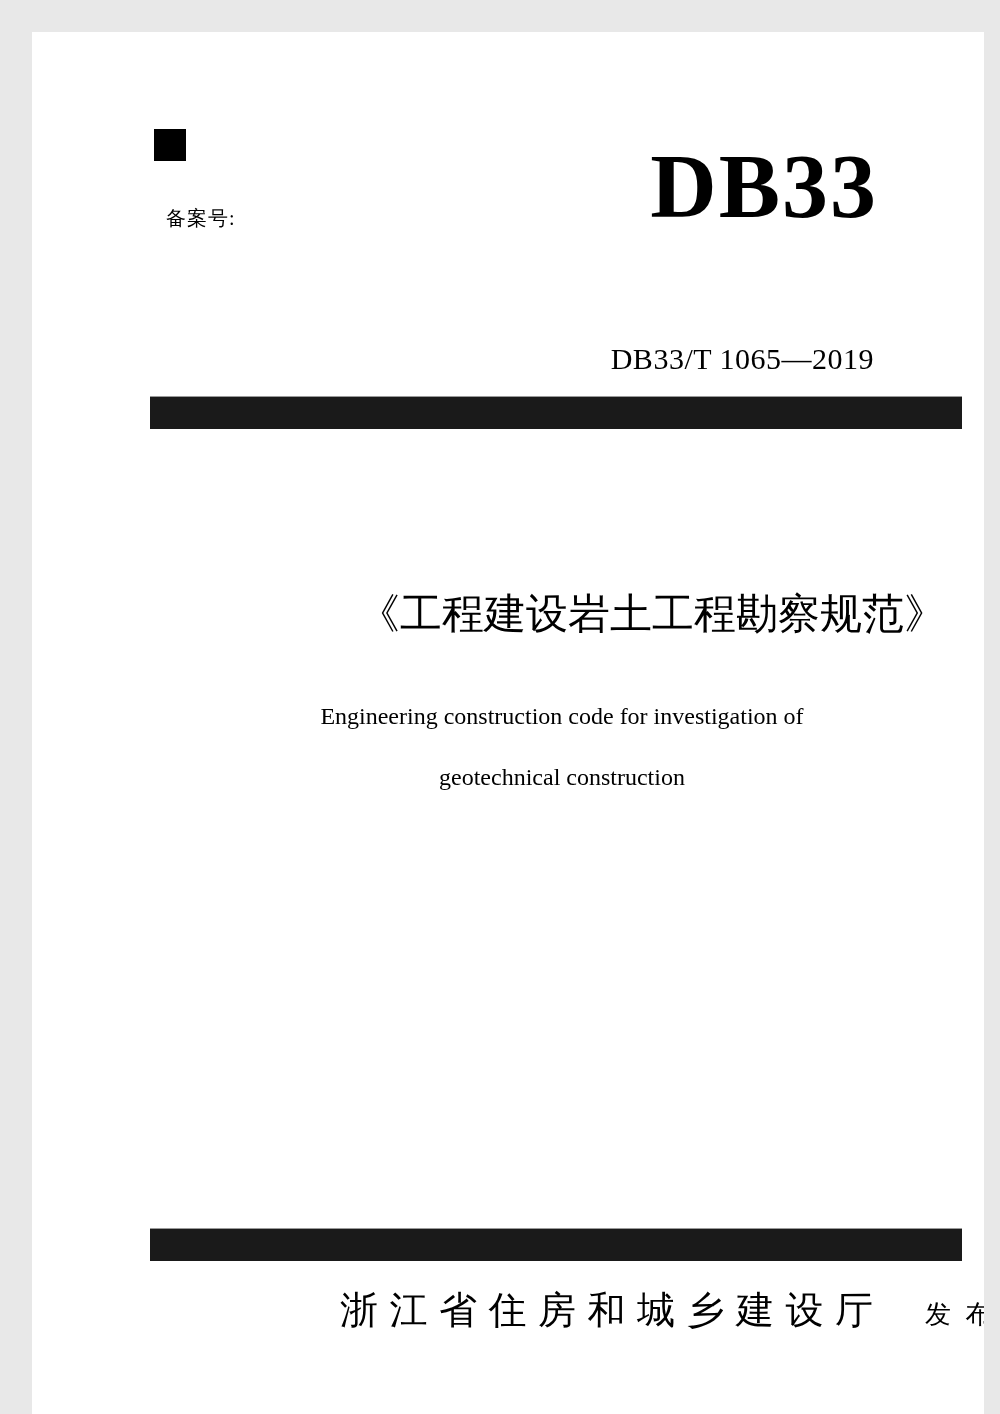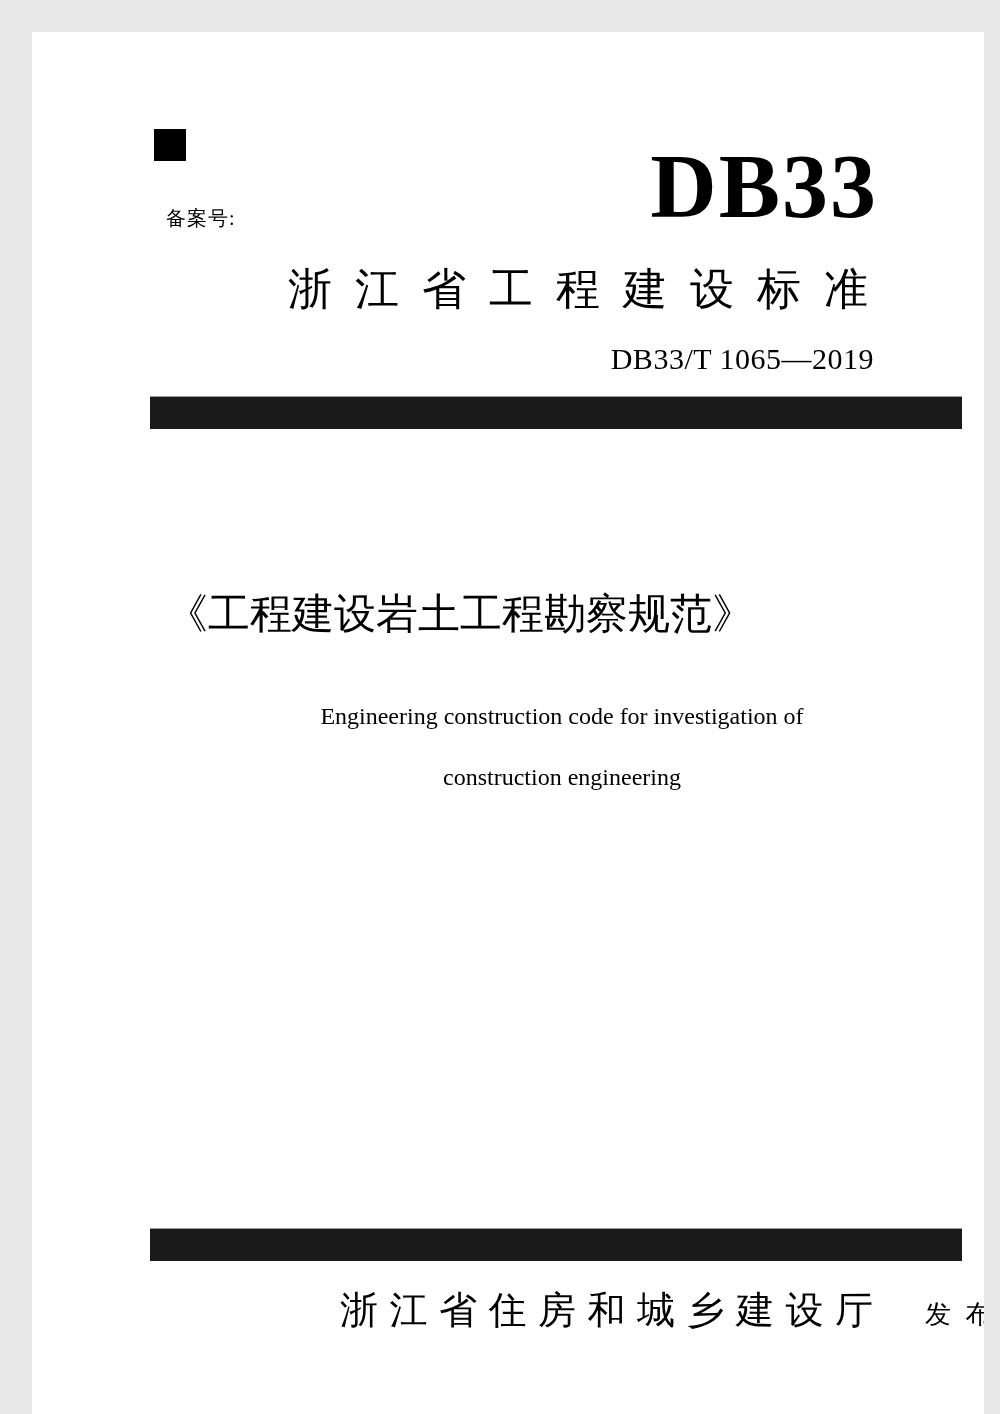--- a/index.html
+++ b/index.html
@@ -70,21 +70,21 @@
     background: var(--rule, #1a1a1a);
     border-top: 1px solid #9a9a9a;
   }
   .rule-top { top: 364px; }
   .rule-bottom { top: 1196px; }
   .doc-title-zh {
     position: absolute;
     left: 118px;
     width: 812px;
     top: 540px;
-    text-align: left;
+    text-align: right;
     font-size: 42px;
     line-height: 1.25;
     white-space: nowrap;
   }
   .doc-title-en {
     position: absolute;
     left: 124px;
     width: 812px;
     top: 638px;
     text-align: center;
@@ -113,31 +113,30 @@
 <body>
 
 <div class="page">
 
   <div class="corner-mark"></div>
 
   <div class="record-label">备案号:</div>
 
   <div class="code-logo">DB33</div>
 
-  <div class="category-title">浙 江 省 工 程 建 设 标 准</div>
 
   <div class="standard-number">DB33/T 1065—2019</div>
 
   <div class="rule rule-top"></div>
 
   <div class="doc-title-zh">《工程建设岩土工程勘察规范》</div>
 
   <div class="doc-title-en">
     <div>Engineering construction code for investigation of</div>
-    <div>construction engineering</div>
+    <div>geotechnical construction</div>
   </div>
 
   <div class="rule rule-bottom"></div>
 
   <div class="publisher-row">
     <span class="publisher-name">浙 江 省 住 房 和 城 乡 建 设 厅</span><span class="publish-label">发 布</span>
   </div>
 
 </div>
 

